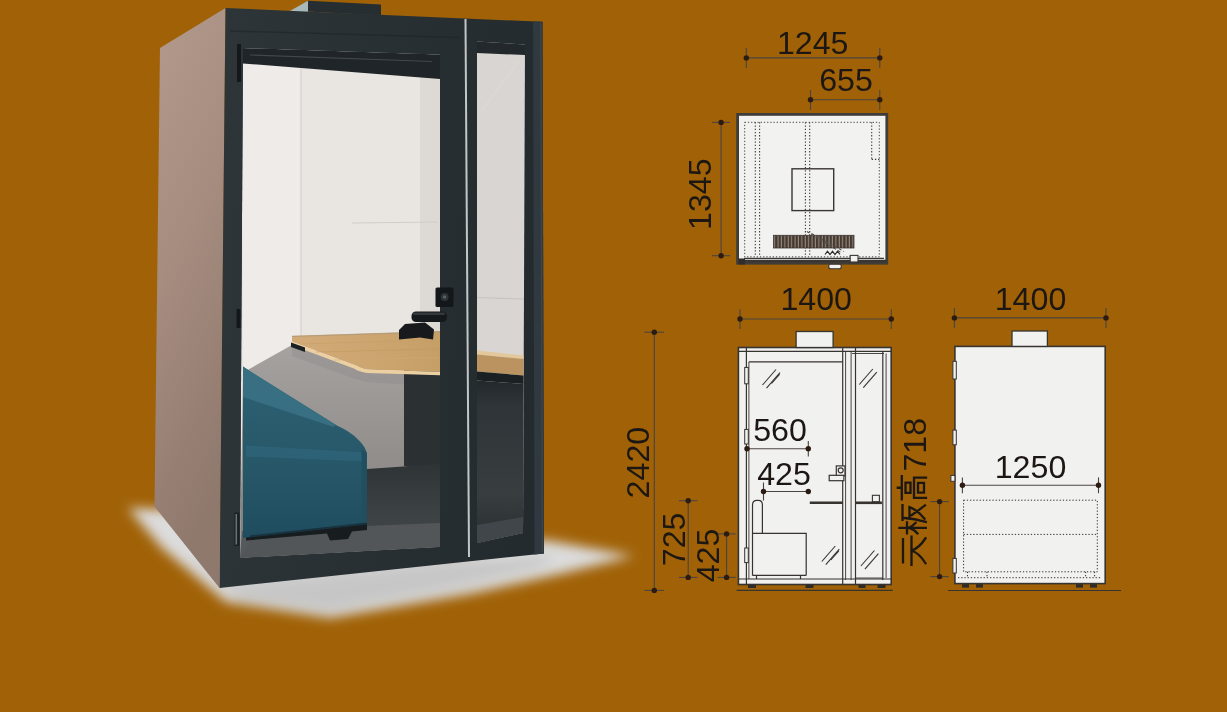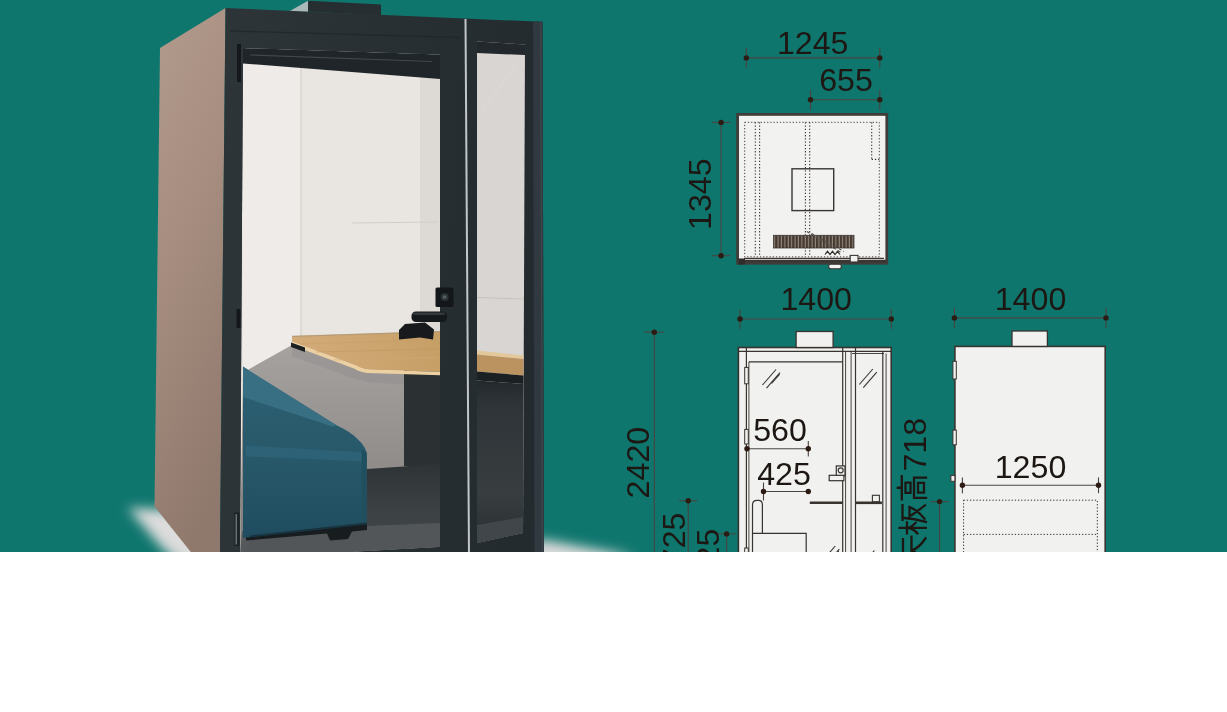--- a/index.html
+++ b/index.html
@@ -1,16 +1,16 @@
 <!DOCTYPE html>
 <html><head>
 <meta charset="utf-8">
 <style>
   html,body{margin:0;padding:0;background:#ffffff;}
-  #page{position:relative;width:1227px;height:552px;background:#0f766e;overflow:hidden;
+  #page{position:relative;width:1227px;height:712px;background:#a16207;overflow:hidden;
         font-family:"Liberation Sans", sans-serif;text-align:right;}
   svg{position:absolute;left:0;top:0;}
   text{font-family:"Liberation Sans", sans-serif;fill:#1d1713;}
 </style>
 </head>
 <body>
 <div id="page">
 <svg width="1227" height="712" viewBox="0 0 1227 712">
 <defs>
   <linearGradient id="taupeG" x1="0" y1="0" x2="0.25" y2="1">

